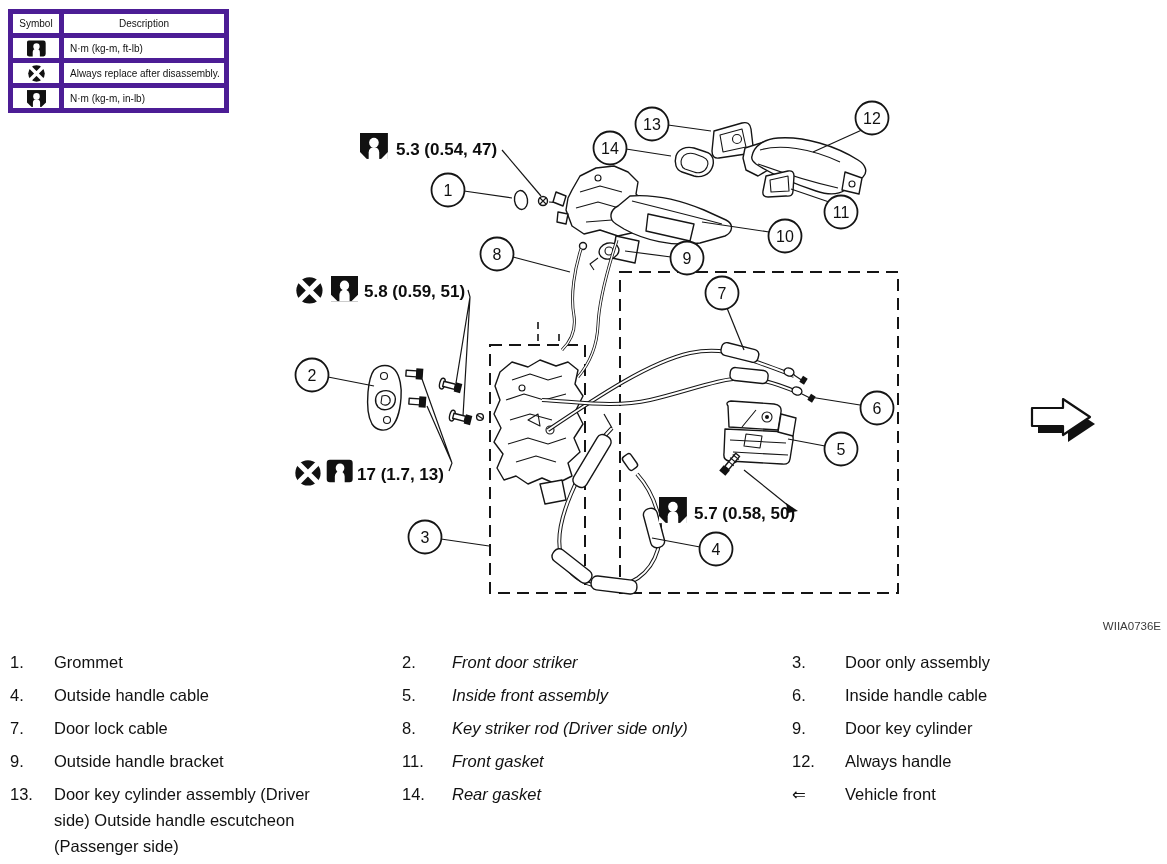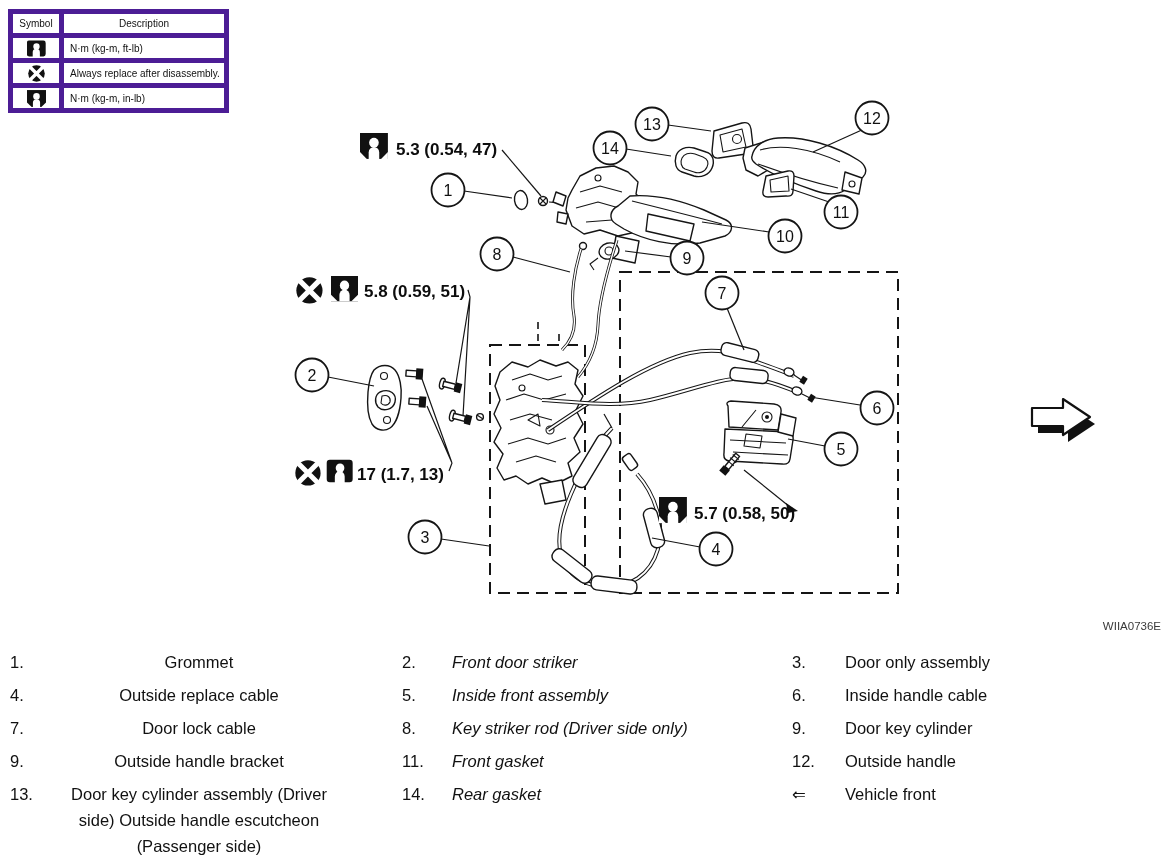--- a/index.html
+++ b/index.html
@@ -28,21 +28,21 @@
   .cable-in{fill:none;stroke:#fff;stroke-width:2;}
   .rod-out{fill:none;stroke:#151515;stroke-width:3;}
   .rod-in{fill:none;stroke:#fff;stroke-width:1.4;}
   .figcode{font-size:11.5px;fill:#3a3a3a;text-anchor:end;}
   
   .legend{position:absolute;left:0;top:649px;width:1167px;font-size:16.5px;color:#111;}
   .lg-grid{display:grid;grid-template-columns:392px 390px 1fr;padding-left:10px;}
   .lg-cell{display:flex;align-items:flex-start;line-height:26px;margin-bottom:7px;}
   .lg-num{flex:0 0 44px;}
   .lg-label{flex:1;}
-  .c1 .lg-label{max-width:290px;text-align:center;}
+  .c1 .lg-label{max-width:290px;}
   .c2 .lg-label{max-width:330px;font-style:italic;}
   .c3 .lg-label{max-width:300px;}
   .c2{padding-left:0px;} .c2 .lg-num{flex-basis:50px;}
   .c3 .lg-num{flex-basis:53px;}
 </style>
 </head>
 <body>
 
 <div class="page">
 
@@ -367,21 +367,21 @@
           <span class="lg-num">2.</span>
           <span class="lg-label">Front door striker</span>
         </div>
       <div class="lg-cell c3">
           <span class="lg-num">3.</span>
           <span class="lg-label">Door only assembly</span>
         </div>
 
       <div class="lg-cell c1">
           <span class="lg-num">4.</span>
-          <span class="lg-label">Outside replace cable</span>
+          <span class="lg-label">Outside handle cable</span>
         </div>
       <div class="lg-cell c2">
           <span class="lg-num">5.</span>
           <span class="lg-label">Inside front assembly</span>
         </div>
       <div class="lg-cell c3">
           <span class="lg-num">6.</span>
           <span class="lg-label">Inside handle cable</span>
         </div>
 
@@ -401,21 +401,21 @@
       <div class="lg-cell c1">
           <span class="lg-num">9.</span>
           <span class="lg-label">Outside handle bracket</span>
         </div>
       <div class="lg-cell c2">
           <span class="lg-num">11.</span>
           <span class="lg-label">Front gasket</span>
         </div>
       <div class="lg-cell c3">
           <span class="lg-num">12.</span>
-          <span class="lg-label">Outside handle</span>
+          <span class="lg-label">Always handle</span>
         </div>
 
       <div class="lg-cell c1">
           <span class="lg-num">13.</span>
           <span class="lg-label">Door key cylinder assembly (Driver side) Outside handle escutcheon (Passenger side)</span>
         </div>
       <div class="lg-cell c2">
           <span class="lg-num">14.</span>
           <span class="lg-label">Rear gasket</span>
         </div>

